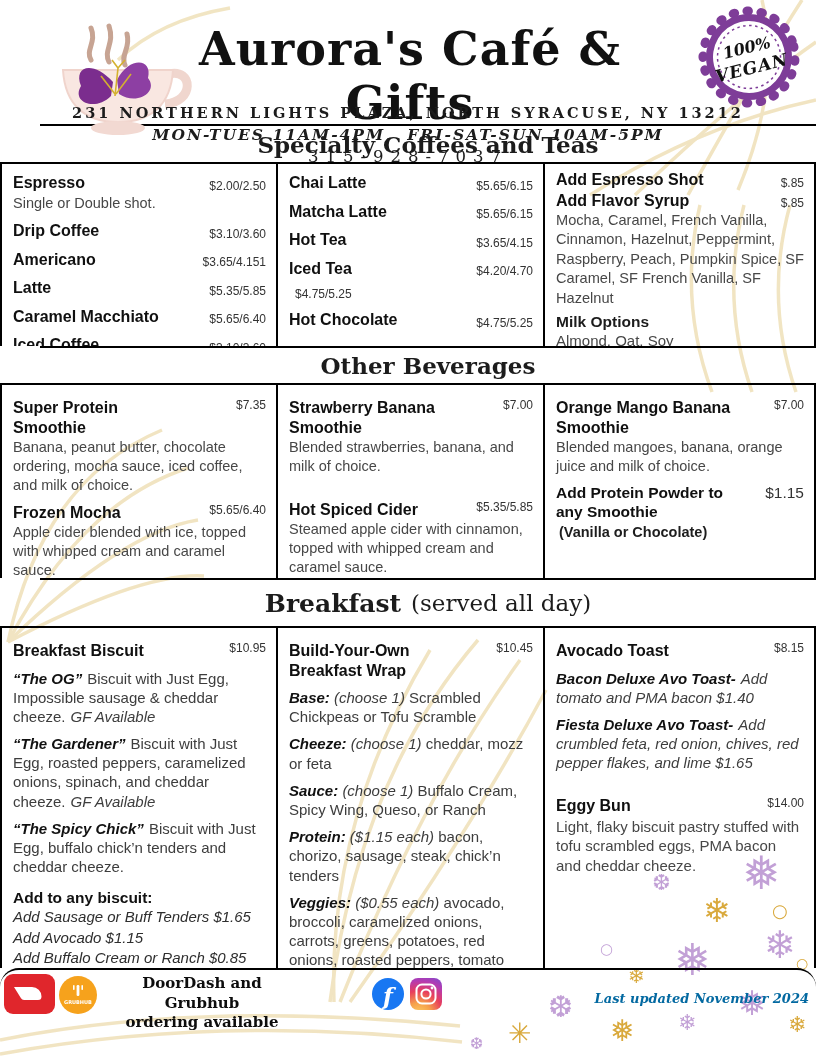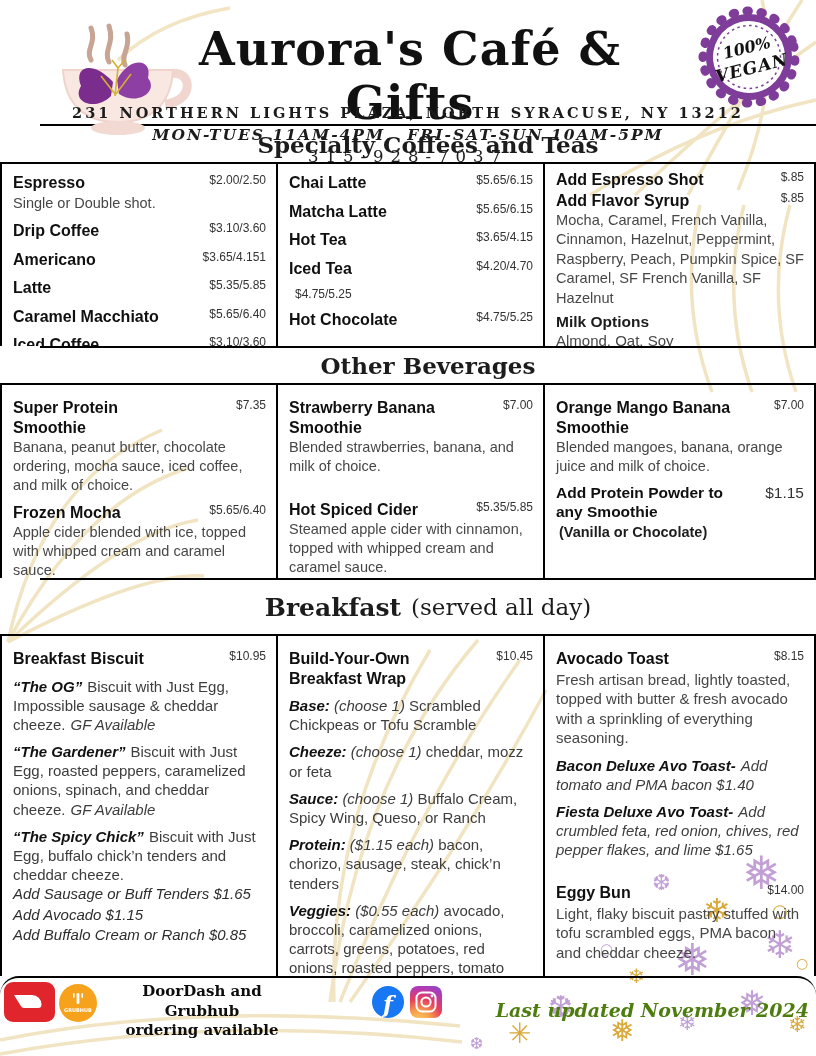--- a/index.html
+++ b/index.html
@@ -26,37 +26,37 @@
   .badge { position: absolute; left: 697px; top: 5px; width: 104px; height: 104px; }
   .hdr-line { position: absolute; left: 0; width: 100%; text-align: center; font-family: "DejaVu Serif", serif; }
   .address { top: 104px; font-weight: 700; font-size: 14.5px; letter-spacing: 3px; }
   .hours   { top: 125px; font-weight: 700; font-style: italic; font-size: 15.5px; letter-spacing: 2px; white-space: pre-wrap; }
   .phone   { top: 147px; font-weight: 400; font-size: 16.5px; letter-spacing: 7px; }
   
   .band {
     border-top: 2px solid #000; display: flex; align-items: center; justify-content: center;
     font-family: "DejaVu Serif", serif; font-weight: 700; font-size: 23px; background: transparent; margin-left: 40px;
   }
-  .band-s1 { height: 38px; } .band-s2 { height: 37px; } .band-s3 { height: 56px; font-size: 25px; }
+  .band-s1 { height: 38px; } .band-s2 { height: 37px; } .band-s3 { height: 48px; font-size: 25px; }
   .band-sub { font-weight: 400; font-size: 23px; margin-left: 10px; }
   .cols {
     display: flex; border-top: 2px solid #000; border-left: 2px solid #000; border-right: 2px solid #000;
     overflow: hidden; background: transparent;
   }
   .cols-s1 { height: 184px; } .cols-s2 { height: 195px; } .cols-s3 { height: 342px; }
   .c { height: 100%; padding: 5px 10px 4px 11px; overflow: hidden; }
   .c1 { width: 276px; border-right: 2px solid #000; }
   .c2 { width: 267px; border-right: 2px solid #000; }
   .c3 { flex: 1; }
   
   .mi { display: flex; justify-content: space-between; align-items: flex-start; margin: 8px 0 1px; }
   .mi-name { font-weight: 700; font-size: 16px; line-height: 1.22; max-width: 178px; color: #101010; }
   .mi-price { font-size: 12px; color: #333; white-space: nowrap; padding-left: 6px; }
   .mi-desc { font-size: 14.5px; color: #474747; line-height: 1.3; margin: 0 0 2px; }
-  .cols-s1 .mi { margin: 9px 0 1px; }
+  .cols-s1 .mi { margin: 9px 0 1px; align-items: flex-end; }
   .cols-s1 .c1 .mi:first-child, .cols-s1 .c2 .mi:first-child { margin-top: 4px; }
   .tight .mi { margin: 1px 0 0; }
   .flavors { font-size: 14.6px; color: #474747; line-height: 1.33; margin-top: 1px; }
   .milk-title { font-weight: 700; font-size: 15.5px; margin-top: 5px; }
   .milk { font-size: 15px; color: #474747; margin-top: 1px; }
   .sub-note { font-weight: 600; font-size: 14.5px; color: #1d1d1d; padding-left: 3px; line-height: 1.3; }
   
   .variant, .avar, .opt { margin: 8px 0 0; font-size: 15px; line-height: 1.28; color: #3d3d3d; }
   .vn { font-weight: 700; font-style: italic; color: #111; margin-right: 5px; }
   .gf { font-style: italic; margin-left: 5px; }
@@ -81,21 +81,21 @@
     font-weight: 700; font-size: 23px; font-family: "DejaVu Serif", serif; font-style: italic;
   }
   .fb::before { content: "f"; margin-top: 2px; }
   .ig {
     width: 32px; height: 32px; border-radius: 8px;
     background: radial-gradient(circle at 28% 115%, #fdd062 0%, #f6a14b 28%, #e83e5c 55%, #b63ab0 78%, #7a4bd0 100%);
     display: flex; align-items: center; justify-content: center;
   }
   .updated {
     position: absolute; right: 7px; top: 21px;
-    font-family: "DejaVu Serif", serif; font-weight: 700; font-style: italic; font-size: 19px; color: #4d7c0f; text-align: center;
+    font-family: "DejaVu Serif", serif; font-weight: 700; font-style: italic; font-size: 13px; color: #0369a1; text-align: center;
   }
 </style>
 </head>
 <body>
 
 <svg class="bg-decor" width="816" height="1056" viewBox="0 0 816 1056">
   <g stroke="#efe0b8" stroke-width="3.5" fill="none" opacity="0.85">
     <path d="M590,195 Q700,125 816,100"></path>
     <path d="M635,195 Q740,95 816,42"></path>
     <path d="M688,195 Q760,65 802,0"></path>
@@ -301,20 +301,21 @@
       </div>
       <p class="variant">
         <span class="vn">“The OG”</span><span>Biscuit with Just Egg, Impossible sausage &amp; cheddar cheeze.</span><span class="gf">GF Available</span>
       </p>
       <p class="variant">
         <span class="vn">“The Gardener”</span><span>Biscuit with Just Egg, roasted peppers, caramelized onions, spinach, and cheddar cheeze.</span><span class="gf">GF Available</span>
       </p>
       <p class="variant">
         <span class="vn">“The Spicy Chick”</span><span>Biscuit with Just Egg, buffalo chick’n tenders and cheddar cheeze.</span>
       </p>
+      <div class="addon-title">Add to any biscuit:</div>
       <div class="addon">Add Sausage or Buff Tenders $1.65</div>
       <div class="addon">Add Avocado  $1.15</div>
       <div class="addon">Add Buffalo Cream or Ranch $0.85</div>
     </div>
     <div class="c c2">
       <div class="mi">
         <span class="mi-name" style="max-width:160px">Build-Your-Own Breakfast Wrap</span>
         <span class="mi-price">$10.45</span>
       </div>
       <p class="opt">
@@ -341,21 +342,20 @@
         <span class="ol">Veggies:</span>
         <span class="oq">($0.55 each)</span>
         <span>avocado, broccoli, caramelized onions, carrots, greens, potatoes, red onions, roasted peppers, tomato</span>
       </p>
     </div>
     <div class="c c3">
       <div class="mi">
         <span class="mi-name">Avocado Toast</span>
         <span class="mi-price">$8.15</span>
       </div>
-      <div class="mi-desc" style="font-size:15px">Fresh artisan bread, lightly toasted, topped with butter &amp; fresh avocado with a sprinkling of everything seasoning.</div>
       <p class="avar">
         <span class="vn">Bacon Deluxe Avo Toast-</span><span class="it">Add tomato and PMA bacon  $1.40</span>
       </p>
       <p class="avar">
         <span class="vn">Fiesta Deluxe Avo Toast-</span><span class="it">Add crumbled feta, red onion, chives, red pepper flakes, and lime  $1.65</span>
       </p>
       <div class="mi mt-big">
         <span class="mi-name">Eggy Bun</span>
         <span class="mi-price">$14.00</span>
       </div>

